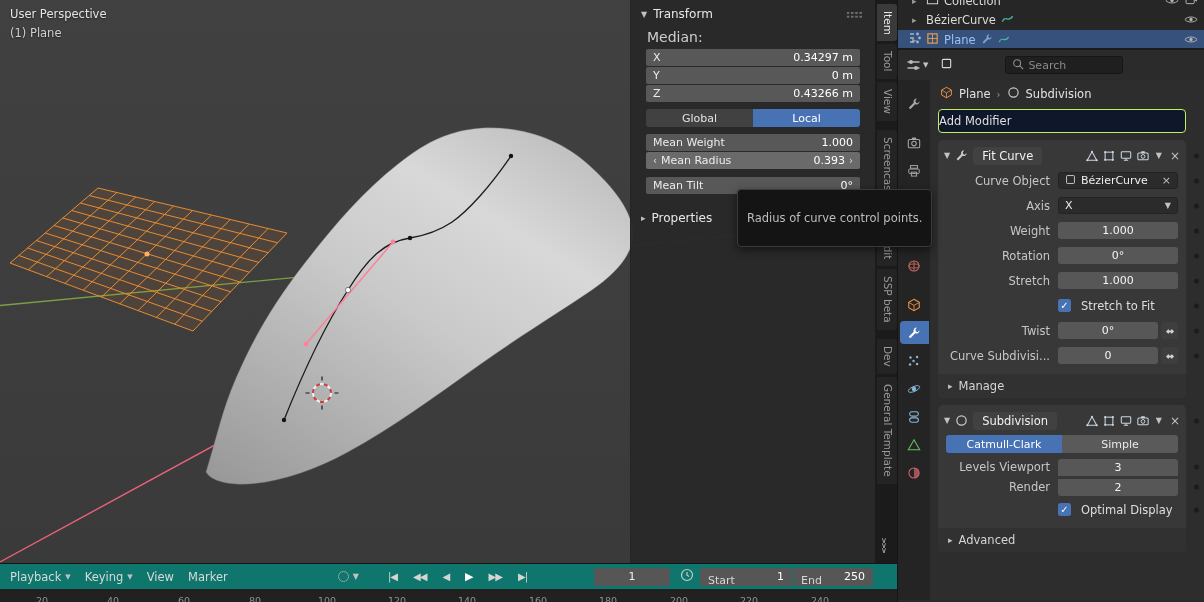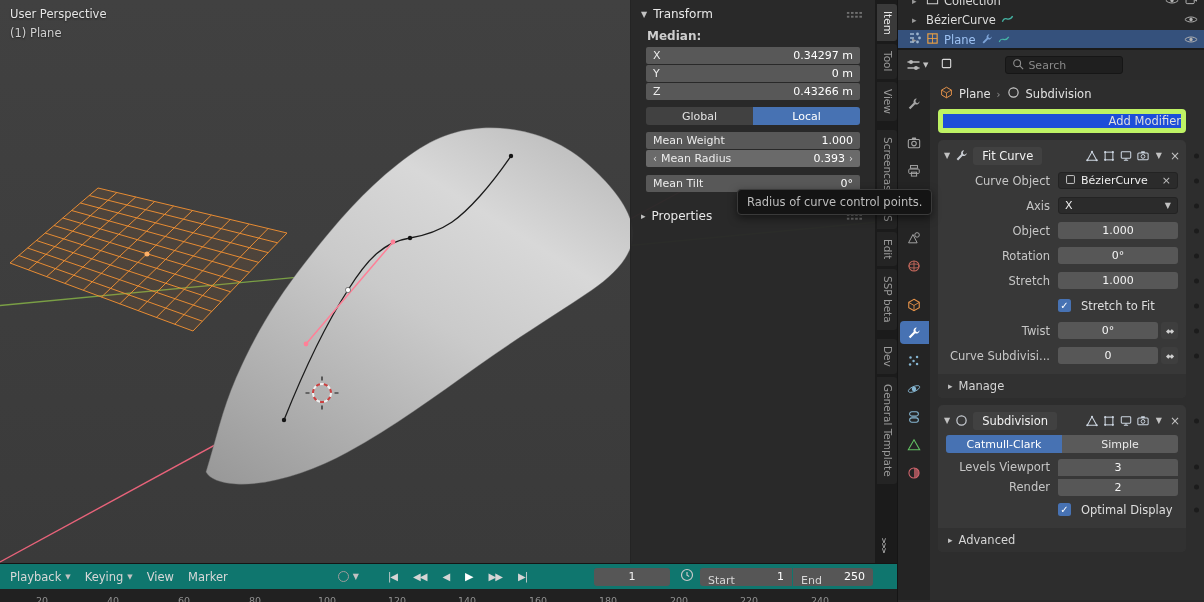--- a/index.html
+++ b/index.html
@@ -18,35 +18,35 @@
 
   
   .npanel { position:absolute; right:0; top:0; bottom:0; width:245px;
             background:rgba(40,40,40,.97); border-left:1px solid #242424; }
   .np-head { display:flex; align-items:center; gap:6px; padding:7px 12px 5px 10px; color:#e8e8e8; }
   .caret { font-size:8px; color:#c2c2c2; }
   .exp { font-size:9px; color:#c2c2c2; }
   .grip { width:17px; height:7px; margin-left:auto;
           background-image:radial-gradient(#6f6f6f 1px, transparent 1.2px); background-size:4.2px 3.8px; }
   .np-sec { padding:0 15px; }
-  .np-label { color:#cdcdcd; font-size:12px; padding:3px 1px 4px;font-weight:bold; }
+  .np-label { color:#cdcdcd; font-size:14px; padding:3px 1px 4px; }
   .nfield { height:17px; background:#585858; border-radius:2px; display:flex; align-items:center;
             gap:4px; padding:0 7px; font-size:11px; color:#f3f3f3; margin-bottom:1px; }
   .nfield .lab { color:#ececec; }
   .nfield .val { margin-left:auto; color:#fff; }
   .nfield.hover { background:#6a6a6a; }
   .sarrow { color:#dedede; font-size:10px; line-height:1; }
   .seg { display:flex; height:18px; border-radius:3px; overflow:hidden; margin:7px 0 7px; }
   .seg > div { flex:1; display:flex; align-items:center; justify-content:center; font-size:11px;
                background:#414141; color:#e3e3e3; }
   .seg > .on { background:#4772b3; color:#fff; }
   .vgap { height:7px; }
 
   .tooltip { position:absolute; left:737px; top:189px; z-index:60; background:#141414;
-             border:1px solid #3a3a3a; border-radius:4px; padding:5px 9px; font-size:11.5px;
+             border:1px solid #3a3a3a; border-radius:4px; padding:21px 9px; font-size:11.5px;
              color:#bdbdbd; white-space:nowrap; box-shadow:0 3px 8px rgba(0,0,0,.5); }
 
   
   .tabstrip { position:absolute; left:875px; top:0; width:22px; height:563px; background:#1b1b1b;
               display:flex; flex-direction:column; align-items:flex-start; padding-top:2px; }
   .tab { writing-mode:vertical-rl; font-size:10.5px; color:#9a9a9a; background:#242424;
          padding:7px 3px; margin:1.5px 0 1.5px 2px; border-radius:0 3px 3px 0; width:20px;
          text-align:center; white-space:nowrap; }
   .tab.active { background:#3a3a3a; color:#ececec; }
   .tab.gaptop { margin-top:8px; }
@@ -104,22 +104,22 @@
   .ptabs { width:32px; background:#242424; display:flex; flex-direction:column; align-items:center;
            padding-top:12px; gap:5px; }
   .ptab { width:29px; height:23px; display:flex; align-items:center; justify-content:center;
           color:#a6a6a6; border-radius:4px 0 0 4px; flex:0 0 auto; }
   .ptab.active { background:#4772b3; color:#fff; }
   .ptab.gaptop { margin-top:11px; }
 
   .pcontent { flex:1; background:#2d2d2d; font-size:11.5px; padding-top:2px; position:relative; overflow:hidden; }
   .bcrumb { display:flex; align-items:center; gap:6px; height:24px; padding:0 10px; color:#e2e2e2; }
   .bsep { color:#909090; font-size:10px; }
-  .addmod { height:24px; margin:3px 18px 7px 8px; background:#1d4ed8; border:5px solid #bef264;
-            border-radius:4px; display:flex; align-items:center; justify-content:flex-end;
+  .addmod { height:24px; margin:3px 18px 7px 8px; background:#0f172a; border:1px solid #bef264;
+            border-radius:4px; display:flex; align-items:center; justify-content:flex-start;
             color:#dfdfdf; gap:6px; }
   .mpanel { margin:0 18px 7px 8px; background:#383838; border-radius:5px; padding:3px 8px 8px; position:relative; }
   .mod-head { display:flex; align-items:center; gap:5px; height:25px; position:relative; margin:0 -2px; }
   .mod-head::after { content:""; position:absolute; right:-19px; top:50%; transform:translateY(-50%);
                      width:5px; height:5px; border-radius:50%; background:#1c1c1c; }
   .micon { color:#c9cdd3; display:flex; }
   .mname { background:#414141; border-radius:3px; padding:2px 9px; color:#f2f2f2; font-size:11.5px; }
   .mtog { display:flex; gap:1px; margin-left:auto; color:#ccd5e0; }
   .mtog span { width:16px; height:16px; display:flex; align-items:center; justify-content:center; }
   .mclose { color:#c3c3c3; font-size:12px; margin-left:3px; }
@@ -610,21 +610,21 @@
             <div class="plab">Axis</div>
             <div class="pfwrap">
               <div class="pdrop">
                 <span>X</span>
                 <span class="caret">▼</span>
               </div>
             </div>
           </div>
 
           <div class="prow">
-            <div class="plab">Object</div>
+            <div class="plab">Weight</div>
             <div class="pfwrap">
               <div class="pfield">
                 <span>1.000</span>
               </div>
             </div>
           </div>
 
 
           <div class="prow">
             <div class="plab">Rotation</div>

